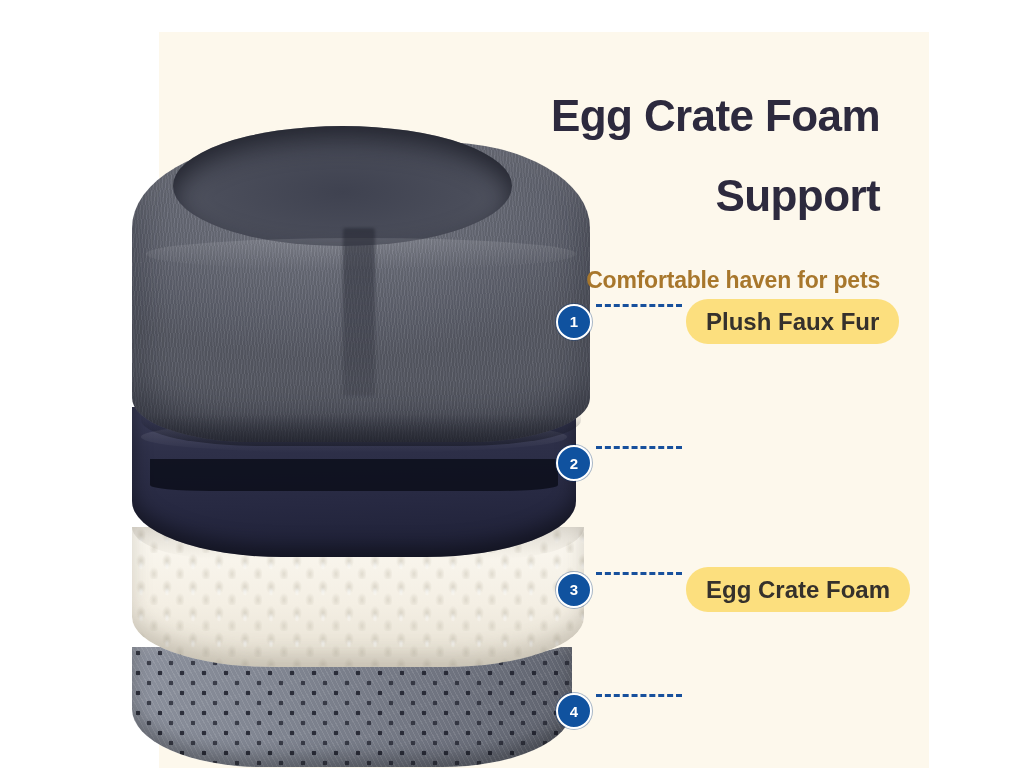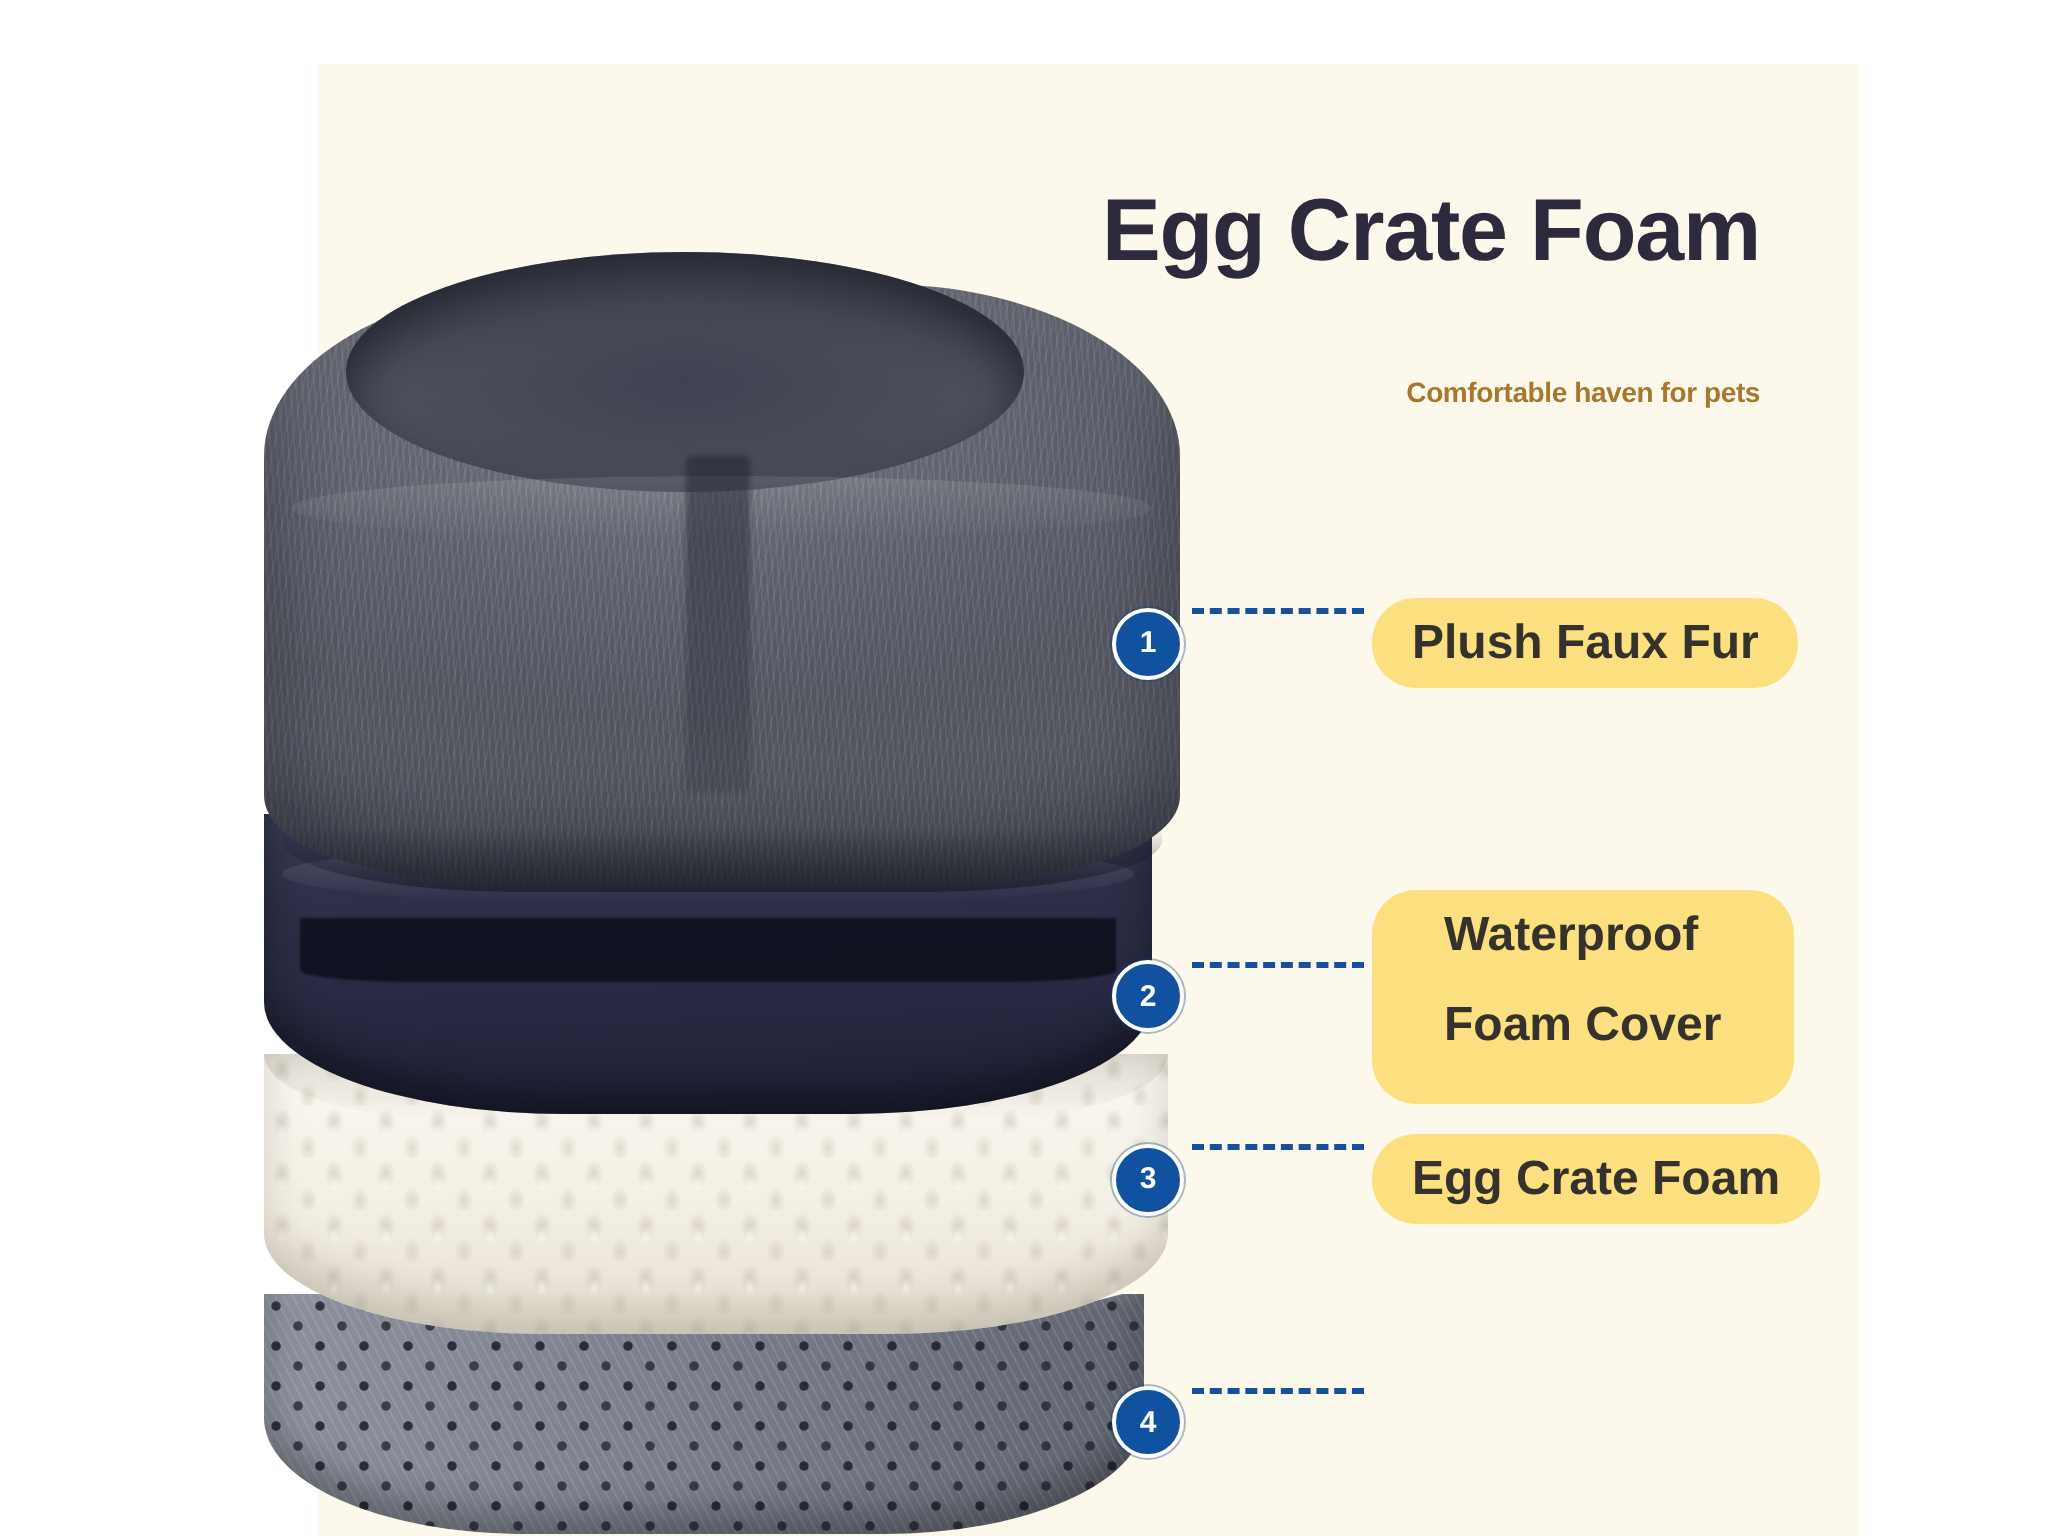--- a/index.html
+++ b/index.html
@@ -20,21 +20,21 @@
   
   .title-block {
     position:absolute; left:380px; top:28px; width:500px;
     text-align:right; z-index:40;
   }
   .title-line {
     font-size:44px; font-weight:bold; line-height:1.08;
     color:#2d2a3e; letter-spacing:-0.6px; white-space:nowrap;
   }
   .subtitle {
-    margin-top:16px; font-size:14px; font-weight:bold;
+    margin-top:16px; font-size:23px; font-weight:bold;
     color:#a8772c; letter-spacing:-0.2px; white-space:nowrap;
   }
   
   .product {
     position:absolute; left:100px; top:110px;
     width:470px; height:640px; z-index:10;
   }
   .layer { position:absolute; left:0; }
 
   
@@ -152,20 +152,21 @@
 </style>
 </head>
 <body>
 
 <div id="stage">
 
   <div class="cream-panel"></div>
 
   <div class="title-block">
     <div class="title-line">Egg Crate Foam</div>
+    <div class="title-line">Support</div>
     <div class="subtitle">Comfortable haven for pets</div>
   </div>
 
   <div class="product">
 
     <div class="layer layer-bottom">
       <div class="bottom-clip">
         <div class="bottom-topedge"></div>
       </div>
     </div>
@@ -190,24 +191,20 @@
 
   <div class="callout" style="left:508px; top:251px;">
     <div class="badge">1</div>
     <div class="dash" style="width:86px;"></div>
     <div class="pill">Plush Faux Fur</div>
   </div>
 
   <div class="callout" style="left:508px; top:397px;">
     <div class="badge">2</div>
     <div class="dash" style="width:86px;"></div>
-    <div class="pill two-line">
-      <span>Waterproof</span>
-      <span class="l2">Foam Cover</span>
-    </div>
   </div>
 
   <div class="callout" style="left:508px; top:519px;">
     <div class="badge">3</div>
     <div class="dash" style="width:86px;"></div>
     <div class="pill">Egg Crate Foam</div>
   </div>
 
   <div class="callout" style="left:508px; top:645px;">
     <div class="badge">4</div>

